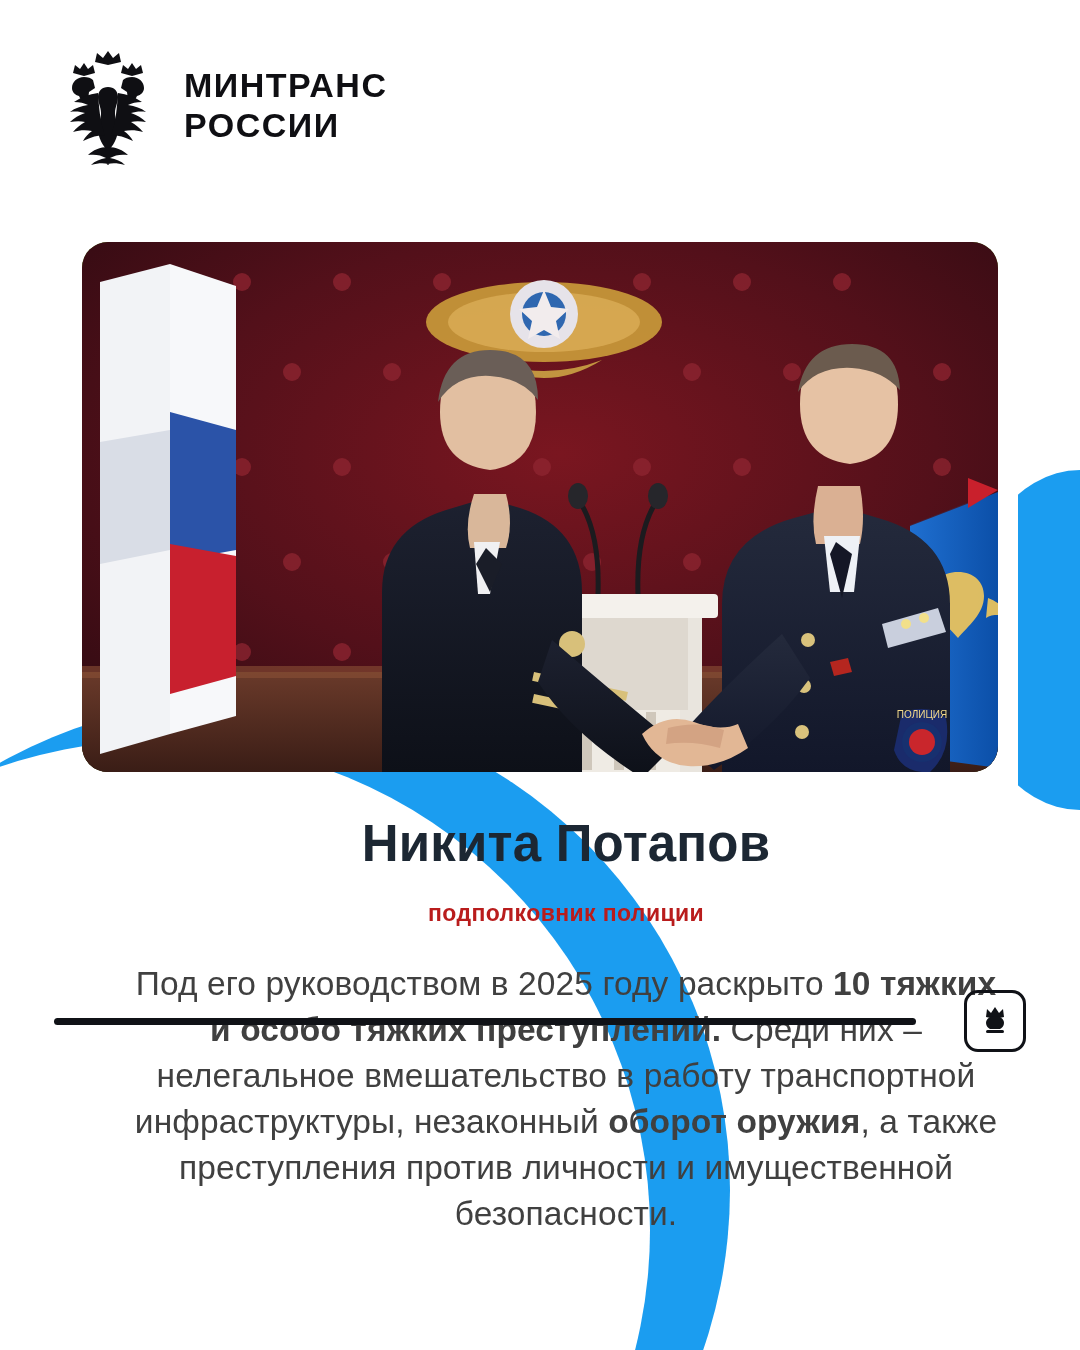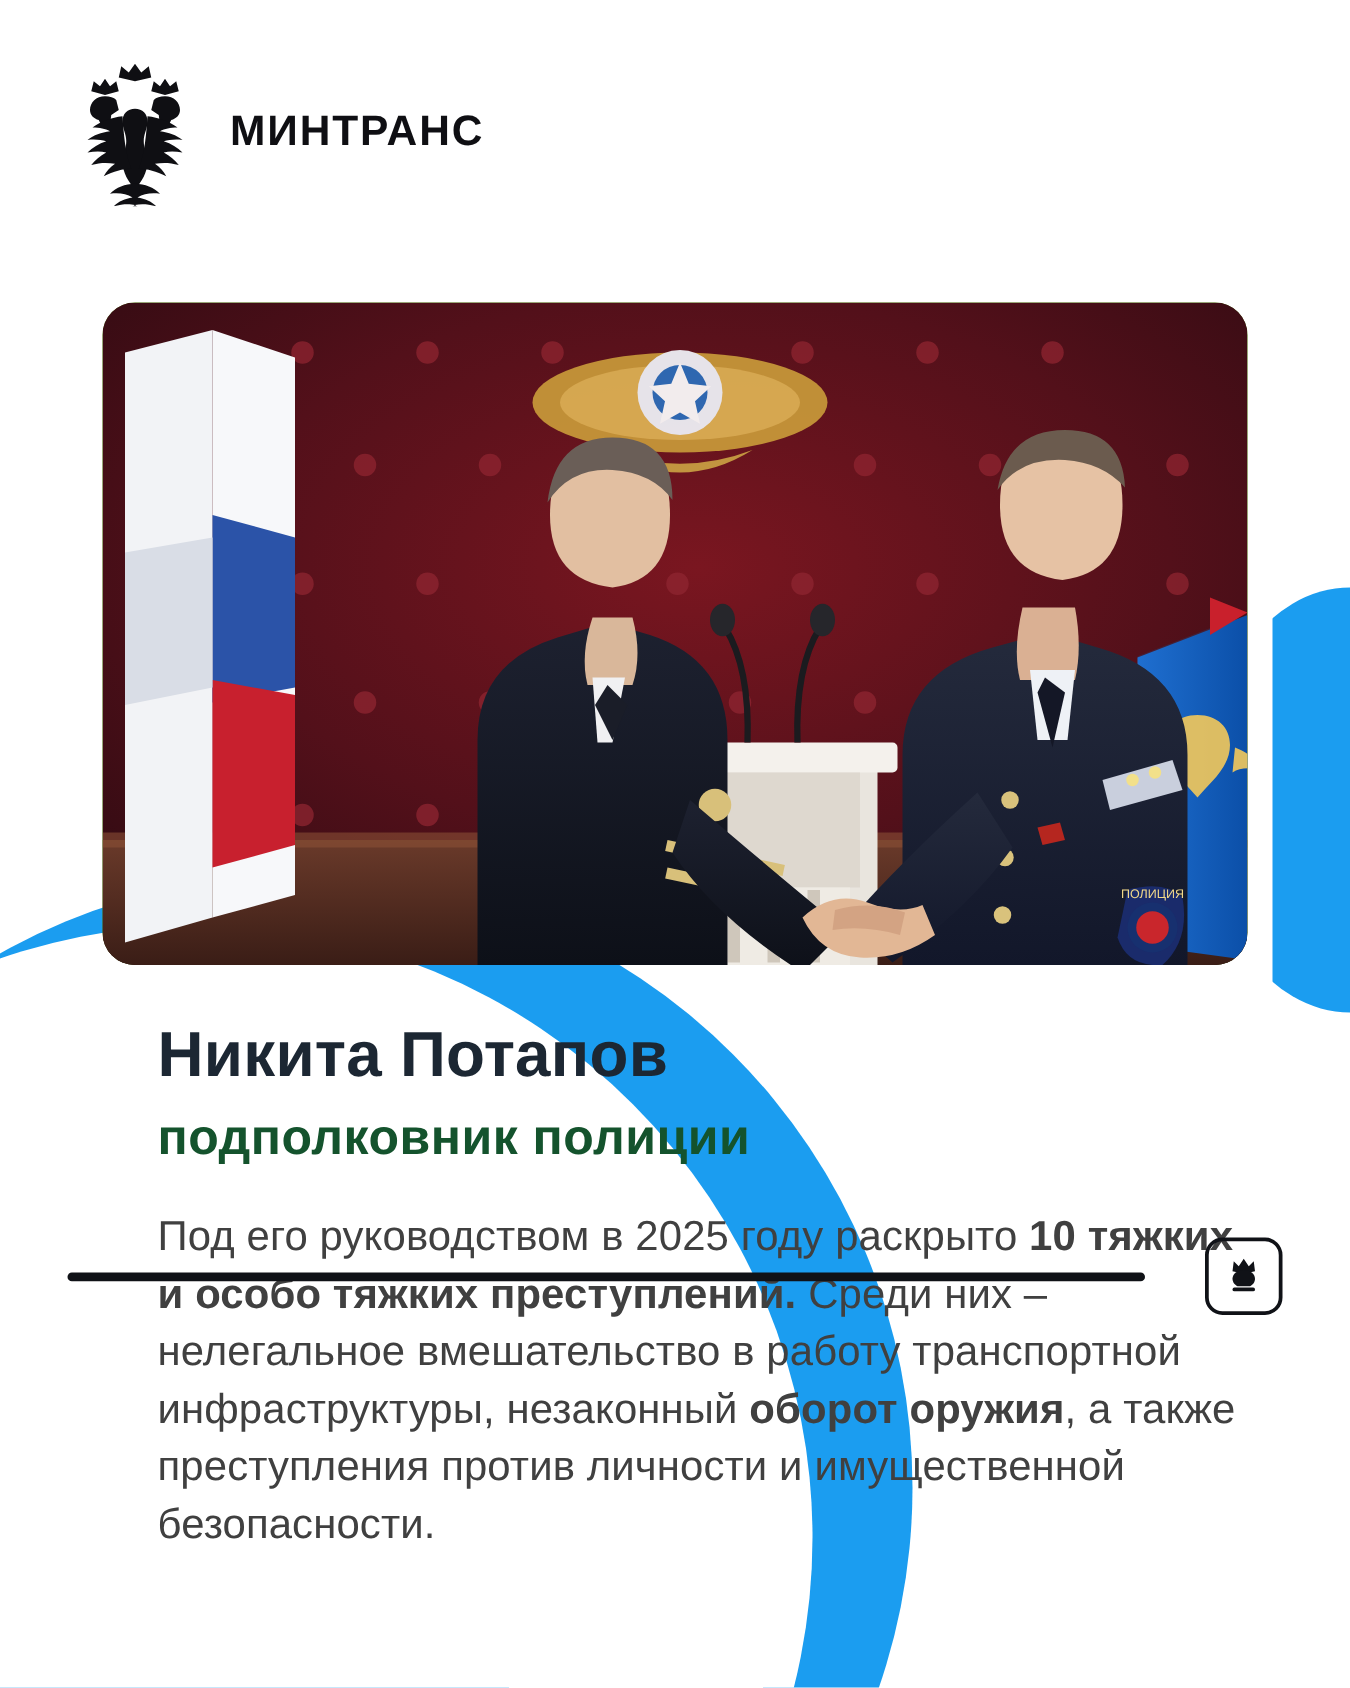--- a/index.html
+++ b/index.html
@@ -100,33 +100,34 @@
     overflow: hidden;
     position: relative;
     background: #4d7c0f;
   }
   .photo-card svg { display: block; width: 100%; height: 100%; }
 
   
   .content {
     margin: 44px 0 0 72px;
     width: 880px;
+    text-align: center;
   }
   .person-name {
     font-size: 51px;
     font-weight: 700;
     color: #1c2733;
     letter-spacing: 0.2px;
     line-height: 1.1;
   }
   .person-rank {
-    margin-top: 16px;
-    font-size: 40px;
+    margin-top: 28px;
+    font-size: 23px;
     font-weight: 700;
-    color: #14532d;
+    color: #b91c1c;
     letter-spacing: 0.4px;
   }
   .person-desc {
     margin-top: 34px;
     font-size: 33.5px;
     line-height: 1.37;
     color: #404040;
     letter-spacing: 0.1px;
   }
   .person-desc b { font-weight: 700; }
@@ -188,20 +189,21 @@
         <path d="M54 40 c-6 0-10 4-10 10 0 6 3 10 3 16 0 7-3 10-3 16 0 9 5 17 10 22 5-5 10-13 10-22 0-6-3-9-3-16 0-6 3-10 3-16 0-6-4-10-10-10z"></path>
 
         <path d="M44 46 c-9 1-17 4-24 9 6 0 10 1 14 3-7 1-13 3-18 7 6-1 11 0 15 1-6 2-11 5-15 9 6-1 11-1 15 0-5 3-9 6-12 10 7-2 13-2 19-1-4 3-7 6-9 10 8-4 15-6 22-6 -5-13-6-28-7-42z"></path>
         <path d="M64 46 c9 1 17 4 24 9-6 0-10 1-14 3 7 1 13 3 18 7-6-1-11 0-15 1 6 2 11 5 15 9-6-1-11-1-15 0 5 3 9 6 12 10-7-2-13-2-19-1 4 3 7 6 9 10-8-4-15-6-22-6 5-13 6-28 7-42z"></path>
 
         <path d="M54 100 c-8 0-15 3-20 8 7-1 13 0 18 3-6 1-11 3-15 7 7-2 13-2 17-1-4 3-6 5-8 9 8-5 8-5 8-5s0 0 8 5c-2-4-4-6-8-9 4-1 10-1 17 1-4-4-9-6-15-7 5-3 11-4 18-3-5-5-12-8-20-8z"></path>
       </g>
     </svg>
     <div class="brand-text">
       <span>МИНТРАНС</span>
+      <span>РОССИИ</span>
     </div>
   </div>
 
   <div class="photo-card">
     <svg viewBox="0 0 916 530" preserveAspectRatio="xMidYMid slice" aria-hidden="true">
       <defs>
         <radialGradient id="wall" cx="52%" cy="40%" r="75%">
           <stop offset="0%" stop-color="#7a1620"></stop>
           <stop offset="55%" stop-color="#53101a"></stop>
           <stop offset="100%" stop-color="#2d0a11"></stop>

